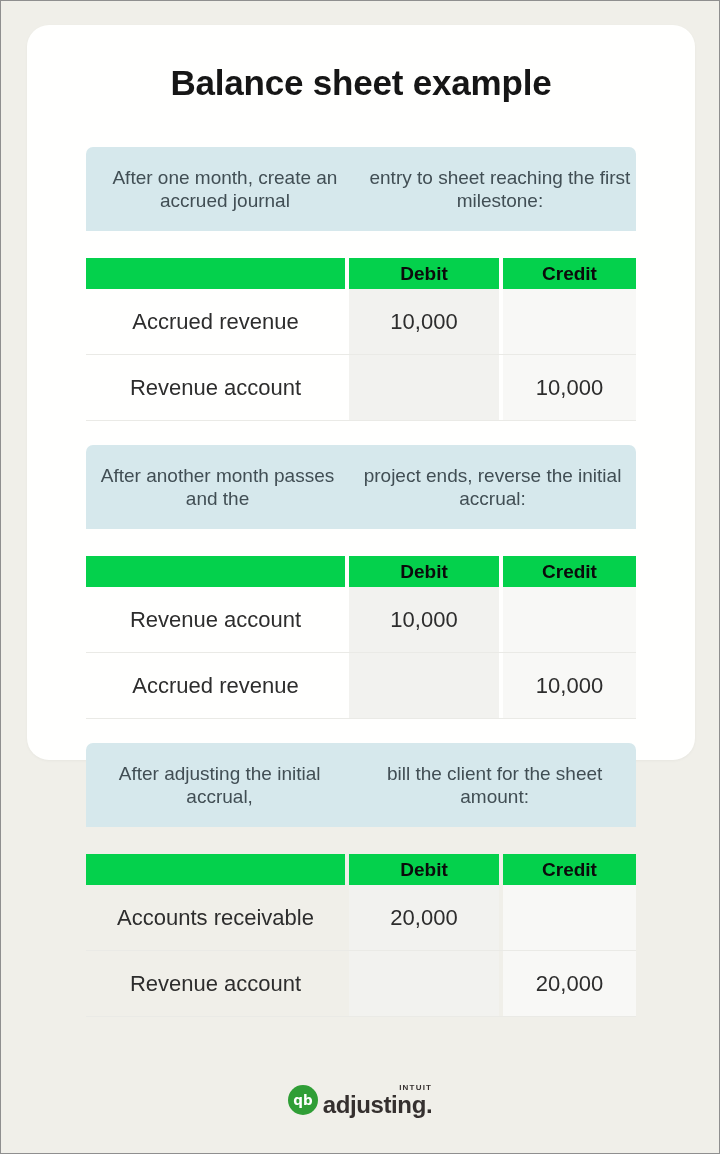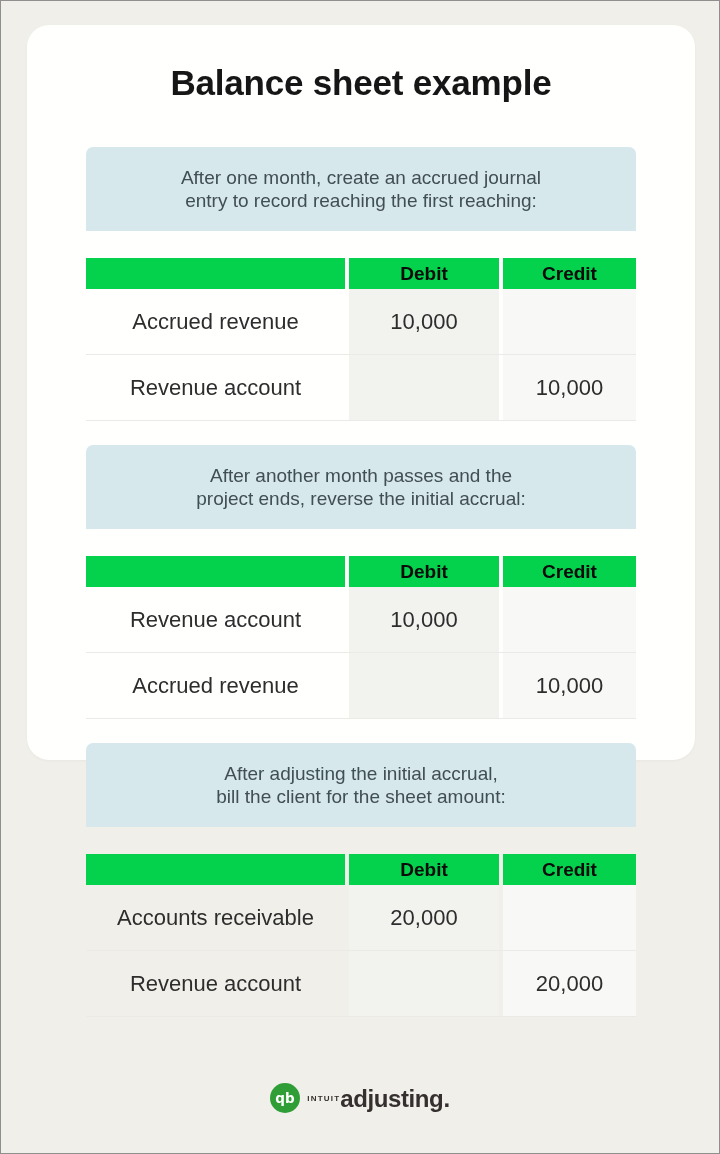--- a/index.html
+++ b/index.html
@@ -35,21 +35,21 @@
   .sections {
     width: 550px;
     margin: 44px auto 0;
   }
   .sec { margin-bottom: 24px; }
   .caption {
     height: 84px;
     background: #d6e8ec;
     border-radius: 7px 7px 0 0;
     display: flex;
-    flex-direction: column;
+    flex-direction: row;
     align-items: center;
     justify-content: center;
     font-size: 19px;
     line-height: 23.5px;
     color: #414e54;
     text-align: center;
   }
   .row {
     display: grid;
     grid-template-columns: 259px 150px 133px;
@@ -81,21 +81,21 @@
     position: absolute;
     left: 0;
     top: 1083px;
     width: 720px;
     display: flex;
     align-items: center;
     justify-content: center;
     gap: 5px;
   }
   .qb-mark { display: block; }
-  .brand-text { display: flex; flex-direction: row; align-items: center; }
+  .brand-text { display: flex; flex-direction: column; align-items: flex-end; }
   .intuit {
     font-size: 8px;
     font-weight: 700;
     letter-spacing: 1.2px;
     color: #35302f;
     line-height: 9px;
     padding-left: 2px;
   }
   .qbooks {
     font-size: 24px;
@@ -109,21 +109,21 @@
 <body>
 
 <div class="card">
   <h1 class="page-title">Balance sheet example</h1>
 
   <div class="sections">
 
     <section class="sec">
       <div class="caption">
         <span>After one month, create an accrued journal</span>
-        <span>entry to record reaching the first reaching:</span>
+        <span>entry to sheet reaching the first milestone:</span>
       </div>
       <div class="row head">
         <div class="cell c1"></div>
         <div class="cell c2">Debit</div>
         <div class="cell c3">Credit</div>
       </div>
       <div class="row body">
         <div class="cell c1">Accrued revenue</div>
         <div class="cell c2">10,000</div>
         <div class="cell c3"></div>

